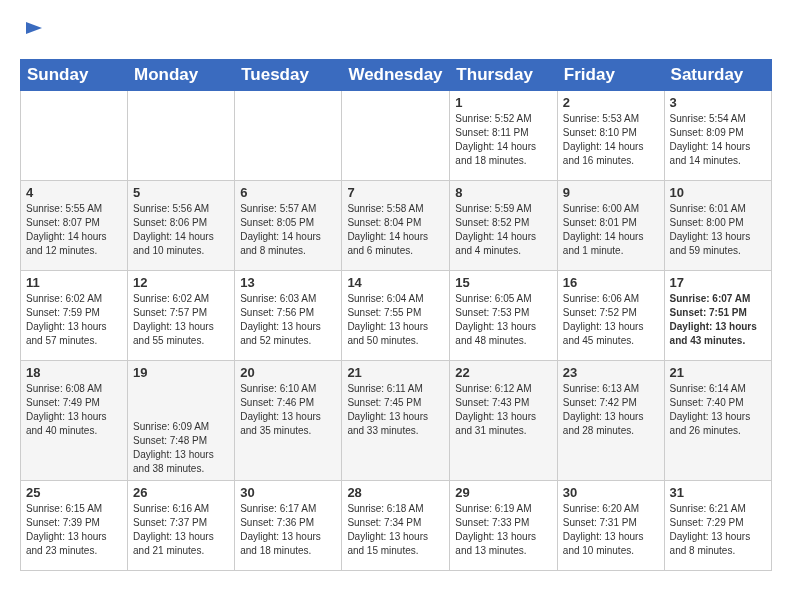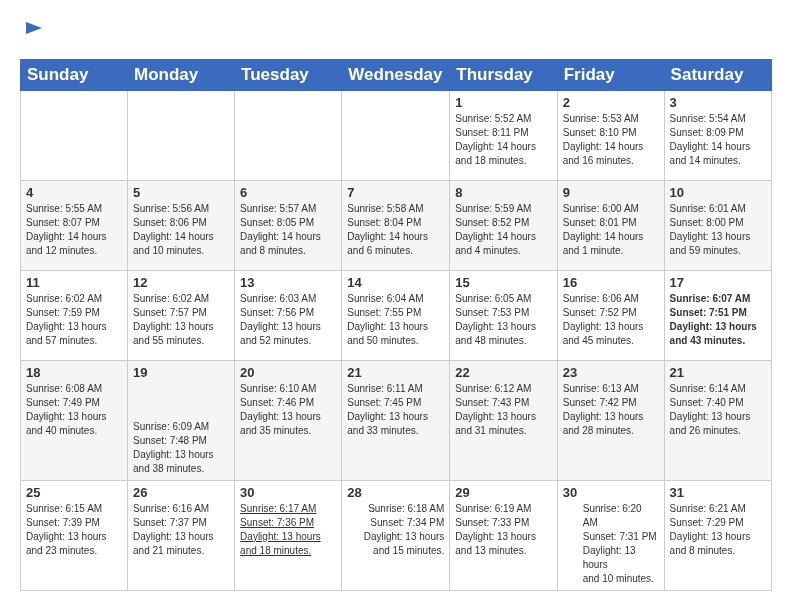--- a/index.html
+++ b/index.html
@@ -317,42 +317,42 @@
         </td>
         <td>
           <span class="day-number">26</span>
           <div class="day-info" style="white-space: pre-line;">Sunrise: 6:16 AM
 Sunset: 7:37 PM
 Daylight: 13 hours
 and 21 minutes.</div>
         </td>
         <td>
           <span class="day-number">30</span>
-          <div class="day-info" style="white-space: pre-line; text-decoration: underline;">Sunrise: 6:17 AM
+          <div class="day-info" style="white-space: pre-line;">Sunrise: 6:17 AM
 Sunset: 7:36 PM
 Daylight: 13 hours
 and 18 minutes.</div>
         </td>
         <td>
           <span class="day-number">28</span>
-          <div class="day-info" style="white-space: pre-line; text-align: right;">Sunrise: 6:18 AM
+          <div class="day-info" style="white-space: pre-line;">Sunrise: 6:18 AM
 Sunset: 7:34 PM
 Daylight: 13 hours
 and 15 minutes.</div>
         </td>
         <td>
           <span class="day-number">29</span>
           <div class="day-info" style="white-space: pre-line;">Sunrise: 6:19 AM
 Sunset: 7:33 PM
 Daylight: 13 hours
 and 13 minutes.</div>
         </td>
         <td>
           <span class="day-number">30</span>
-          <div class="day-info" style="white-space: pre-line; margin-left: 20px;">Sunrise: 6:20 AM
+          <div class="day-info" style="white-space: pre-line;">Sunrise: 6:20 AM
 Sunset: 7:31 PM
 Daylight: 13 hours
 and 10 minutes.</div>
         </td>
         <td>
           <span class="day-number">31</span>
           <div class="day-info" style="white-space: pre-line;">Sunrise: 6:21 AM
 Sunset: 7:29 PM
 Daylight: 13 hours
 and 8 minutes.</div>

